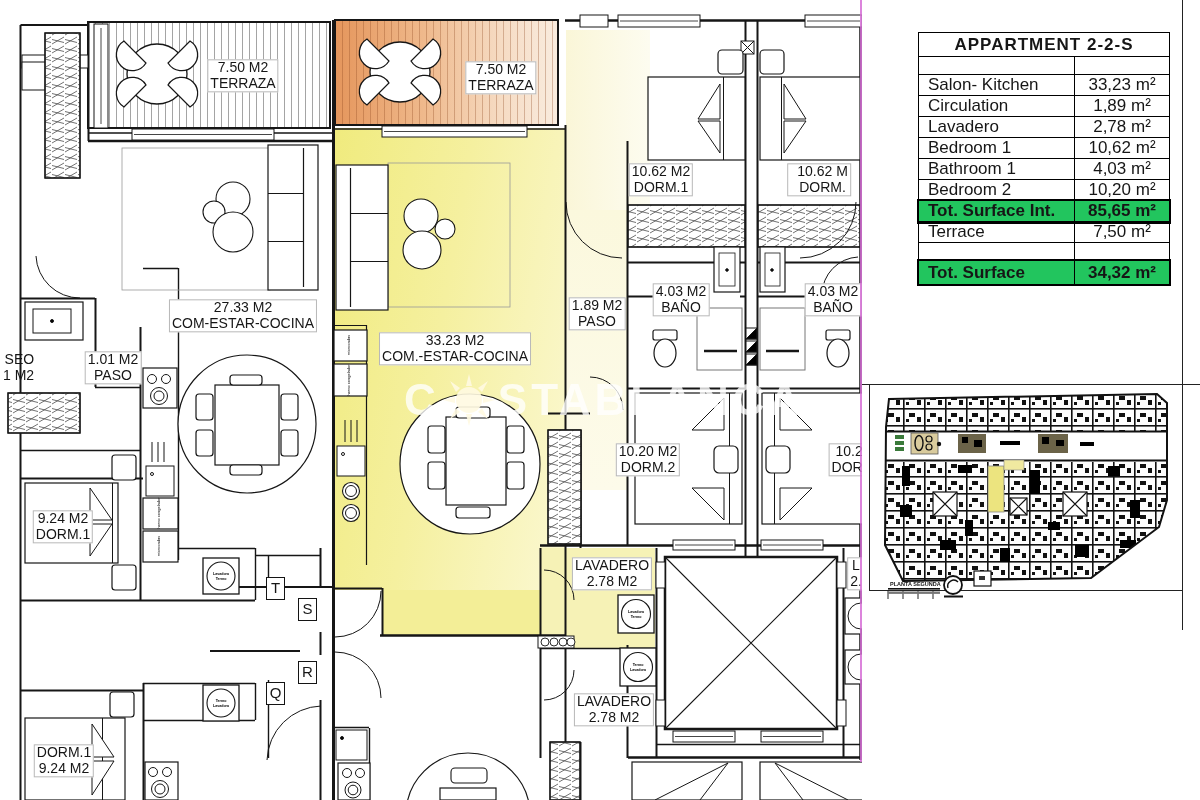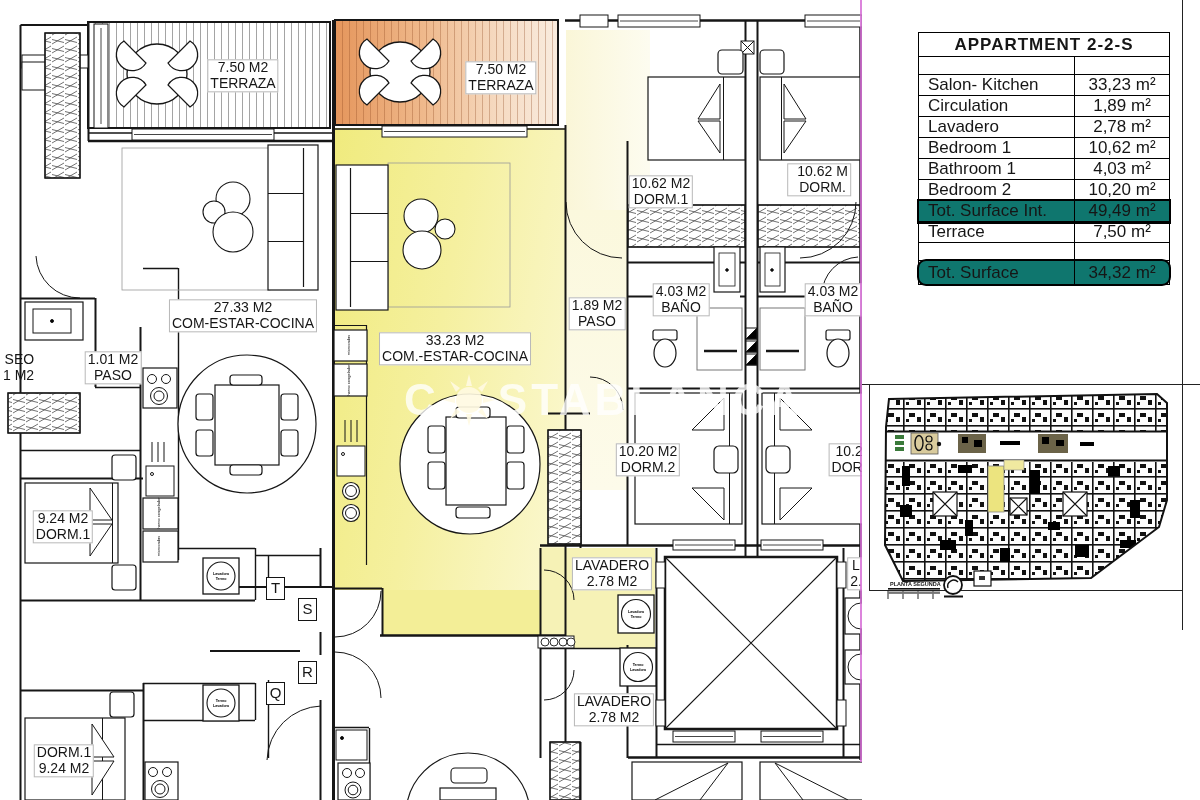--- a/index.html
+++ b/index.html
@@ -22,24 +22,24 @@
   .plab-left{transform:translate(0,-50%);text-align:left;border:none;background:transparent;}
   .plet{position:absolute;width:17px;height:21px;border:1.6px solid #141414;background:#fff;
         font-size:15px;text-align:center;line-height:20px;z-index:4;}
   #magenta{position:absolute;left:860px;top:0;width:2px;height:762px;background:#d66fd6;opacity:.85;z-index:5;}
   .atab{position:absolute;left:918px;top:32px;width:250px;background:#fff;border:1.6px solid #000;z-index:6;}
   .atab-title{height:23px;line-height:23px;text-align:center;font-size:17px;font-weight:bold;
               letter-spacing:1px;border-bottom:1.4px solid #000;}
   .arow{display:flex;height:20px;line-height:20px;border-bottom:1px solid #000;font-size:17px;}
   .arow.empty{height:17px;}
   .arow.tall{height:23px;line-height:23px;}
-  .arow:last-child{border-bottom:none;border-radius:7px;}
+  .arow:last-child{border-bottom:none;}
   .c1{width:146px;padding-left:9px;border-right:1px solid #000;overflow:hidden;}
   .c2{flex:1;text-align:center;}
-  .thick{box-shadow:0 0 0 2px #000;position:relative;z-index:2;background:#0f766e;}
+  .thick{box-shadow:0 0 0 2px #000;position:relative;z-index:2;background:#22c55e;font-weight:bold;}
 </style>
 </head>
 <body>
 
 <div id="stage">
 
   <div id="plan-area">
 
     <div class="bg stripesV" style="left:88px;top:22px;width:242px;height:106px;"></div>
     <div class="bg" id="terraceC" style="left:335px;top:20px;width:223px;height:105px;"></div>
@@ -380,21 +380,21 @@
         <span>PASO</span>
       </div>
     <div class="plab plab-left" style="left:1px;top:368px;text-align:right;">
         <span>SEO</span>
         <span>1 M2</span>
       </div>
     <div class="plab" style="left:597px;top:314px;">
         <span>1.89 M2</span>
         <span>PASO</span>
       </div>
-    <div class="plab" style="left:661px;top:192px;">
+    <div class="plab" style="left:661px;top:180px;">
         <span>10.62 M2</span>
         <span>DORM.1</span>
       </div>
     <div class="plab" style="left:819px;top:180px;padding-left:9px;">
         <span>10.62 M</span>
         <span>DORM.</span>
       </div>
     <div class="plab" style="left:681px;top:300px;">
         <span>4.03 M2</span>
         <span>BAÑO</span>
@@ -548,21 +548,21 @@
     <div class="arow">
         <div class="c1">Bathroom 1</div>
         <div class="c2">4,03 m²</div>
       </div>
     <div class="arow">
         <div class="c1">Bedroom 2</div>
         <div class="c2">10,20 m²</div>
       </div>
     <div class="arow thick">
         <div class="c1">Tot. Surface Int.</div>
-        <div class="c2">49,49 m²</div>
+        <div class="c2">85,65 m²</div>
       </div>
     <div class="arow">
         <div class="c1">Terrace</div>
         <div class="c2">7,50 m²</div>
       </div>
     <div class="arow empty">
         <div class="c1"></div>
         <div class="c2"></div>
       </div>
     <div class="arow tall thick">

